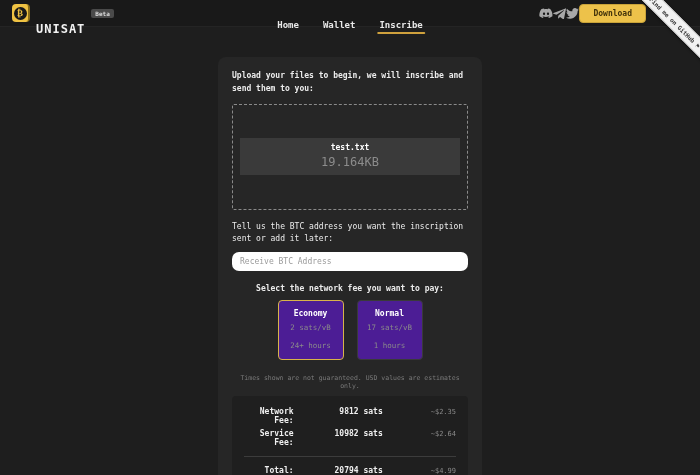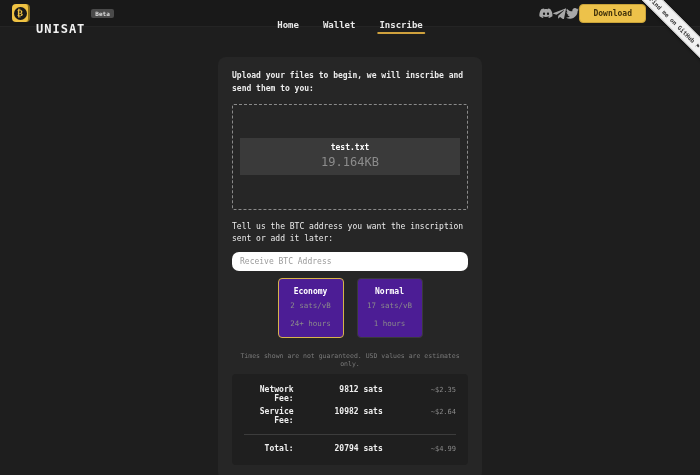--- a/index.html
+++ b/index.html
@@ -161,20 +161,21 @@
   <div class="upload-box">
     <div class="file-row">
       <div class="file-name">test.txt</div>
       <div class="file-size">19.164KB</div>
     </div>
   </div>
 
   <div class="address-prompt">Tell us the BTC address you want the inscription sent or add it later:</div>
   <input class="address-input" type="text" placeholder="Receive BTC Address" style="">
 
+  <div class="fee-prompt">Select the network fee you want to pay:</div>
 
   <div class="fee-options">
     <div class="fee-card selected">
       <div class="fee-name">Economy</div>
       <div class="fee-rate">2 sats/vB</div>
       <div class="fee-time">24+ hours</div>
     </div>
     <div class="fee-card">
       <div class="fee-name">Normal</div>
       <div class="fee-rate">17 sats/vB</div>

